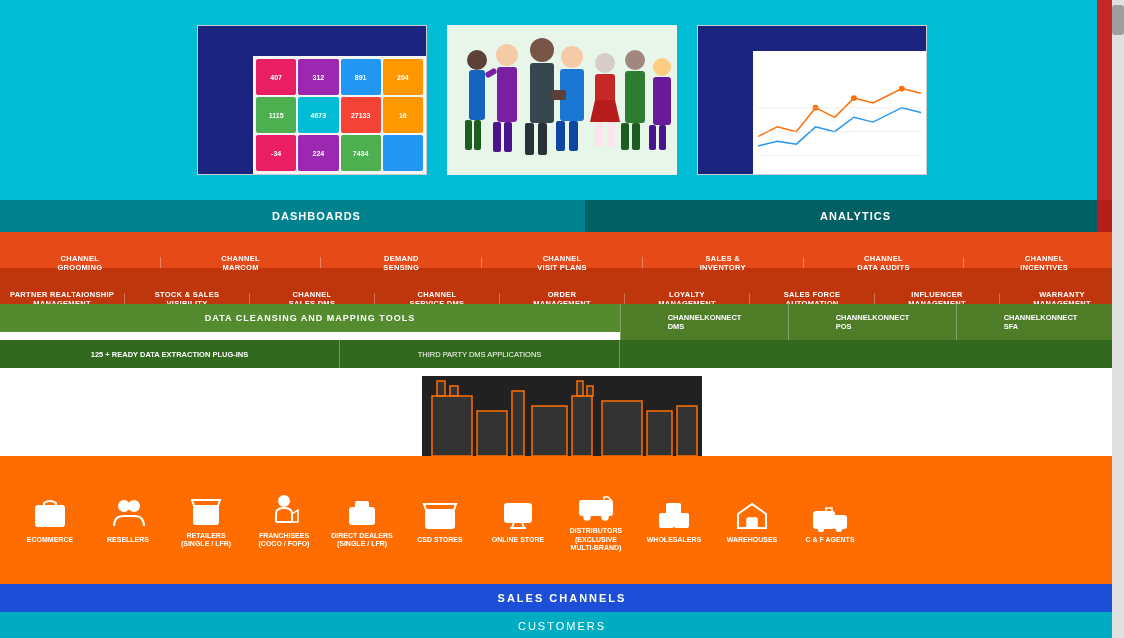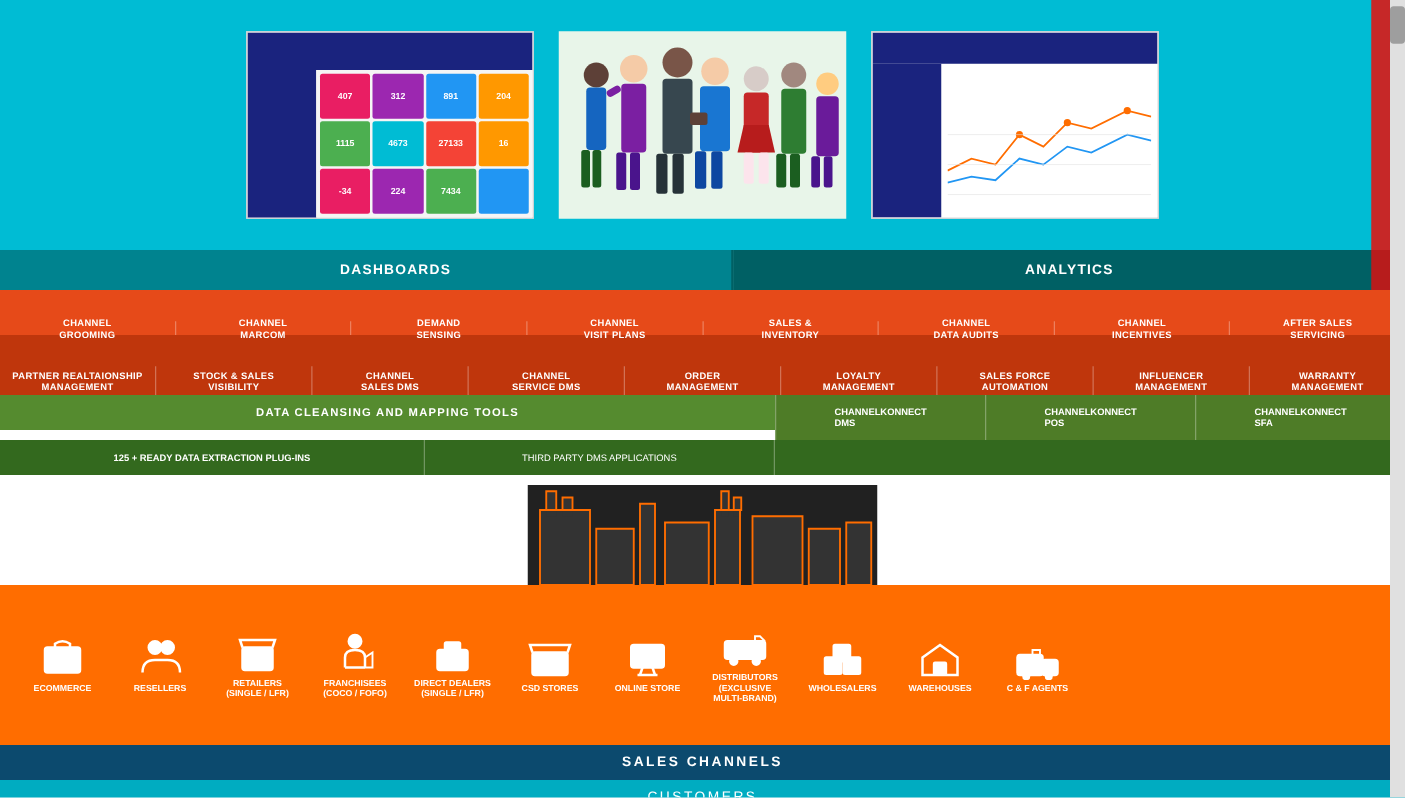--- a/index.html
+++ b/index.html
@@ -149,21 +149,21 @@
       display: flex;
       align-items: stretch;
     }
 
     .orange-row-1 {
       height: 36px;
       background: #e64a19;
     }
 
     .orange-row-2 {
-      height: 48px;
+      height: 36px;
       background: #bf360c;
     }
 
     .orange-cell {
       flex: 1;
       display: flex;
       align-items: center;
       justify-content: center;
       text-align: center;
       color: white;
@@ -324,21 +324,20 @@
   </div>
 
   <div class="orange-row-1">
     <div class="orange-cell">CHANNEL<br>GROOMING</div>
     <div class="orange-cell">CHANNEL<br>MARCOM</div>
     <div class="orange-cell">DEMAND<br>SENSING</div>
     <div class="orange-cell">CHANNEL<br>VISIT PLANS</div>
     <div class="orange-cell">SALES &amp;<br>INVENTORY</div>
     <div class="orange-cell">CHANNEL<br>DATA AUDITS</div>
     <div class="orange-cell">CHANNEL<br>INCENTIVES</div>
-    <div class="orange-cell">AFTER SALES<br>SERVICING</div>
   </div>
 
   <div class="orange-row-2">
     <div class="orange-cell">PARTNER REALTAIONSHIP<br>MANAGEMENT</div>
     <div class="orange-cell">STOCK &amp; SALES<br>VISIBILITY</div>
     <div class="orange-cell">CHANNEL<br>SALES DMS</div>
     <div class="orange-cell">CHANNEL<br>SERVICE DMS</div>
     <div class="orange-cell">ORDER<br>MANAGEMENT</div>
     <div class="orange-cell">LOYALTY<br>MANAGEMENT</div>
     <div class="orange-cell">SALES FORCE<br>AUTOMATION</div>
@@ -500,21 +499,21 @@
         <rect x="22" y="20" width="12" height="12" rx="2" stroke="white" stroke-width="2"></rect>
         <path d="M14 16 L14 12 L20 12 L20 16" stroke="white" stroke-width="1.5" fill="none"></path>
         <circle cx="9" cy="33" r="2.5" stroke="white" stroke-width="1.5"></circle>
         <circle cx="27" cy="33" r="2.5" stroke="white" stroke-width="1.5"></circle>
       </svg>
       <span class="channel-label">C &amp; F AGENTS</span>
     </div>
 
   </div>
 
-  <div style="background:#0c4a6e; width:100%; height:28px; display:flex; align-items:center; justify-content:center; color:white; font-size:11px; font-weight:bold; letter-spacing:2px;">SALES CHANNELS</div>
+  <div style="background:#1d4ed8; width:100%; height:28px; display:flex; align-items:center; justify-content:center; color:white; font-size:11px; font-weight:bold; letter-spacing:2px;">SALES CHANNELS</div>
 
   <div style="background:#00acc1; width:100%; height:28px; display:flex; align-items:center; justify-content:center; color:white; font-size:11px; font-weight:normal; letter-spacing:2px;">CUSTOMERS</div>
 
   <div class="scrollbar">
     <div class="scrollbar-thumb"></div>
   </div>
 
 </div>
 
 </body></html>

